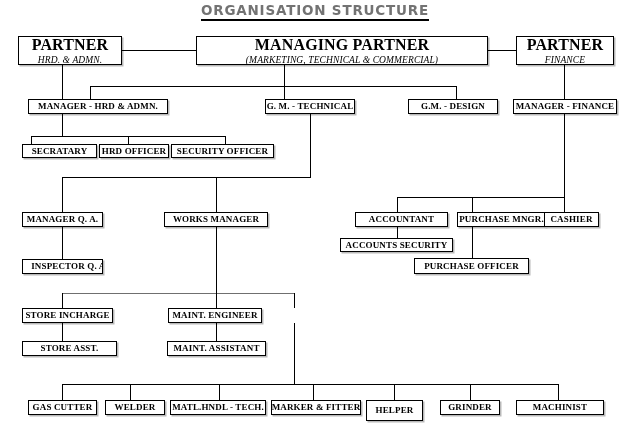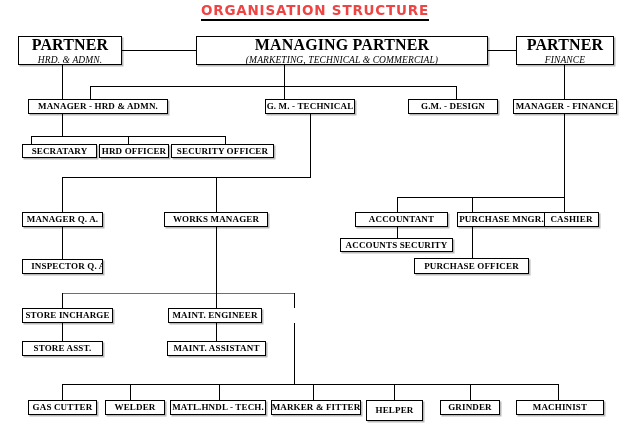--- a/index.html
+++ b/index.html
@@ -20,21 +20,21 @@
   #chart-title {
     position: absolute;
     left: 0;
     top: 2px;
     width: 630px;
     text-align: center;
     font-family: "DejaVu Sans", sans-serif;
     font-weight: bold;
     font-size: 13.5px;
     letter-spacing: 0.8px;
-    color: #ef4444;
+    color: #737373;
   }
   #chart-title span.t {
     border-bottom: 2px solid #000;
     padding-bottom: 1px;
   }
 
   
   .box {
     position: absolute;
     box-sizing: border-box;
@@ -198,21 +198,21 @@
   <div class="ln v" style="left:294px; top:293px; height:15px;"></div>
 
   <div class="box" style="left:22px; top:308px; width:91px; height:15px;">
     <div class="l1 tight">STORE INCHARGE</div>
   </div>
   <div class="box" style="left:168px; top:308px; width:94px; height:15px;">
     <div class="l1 tight">MAINT. ENGINEER</div>
   </div>
 
   <div class="ln v" style="left:62px; top:323px; height:19px;"></div>
-  <div class="box" style="left:22px; top:341px; width:81px; height:15px;">
+  <div class="box" style="left:22px; top:341px; width:95px; height:15px;">
     <div class="l1 tight">STORE ASST.</div>
   </div>
 
   <div class="ln v" style="left:216px; top:323px; height:19px;"></div>
   <div class="box" style="left:167px; top:341px; width:99px; height:15px;">
     <div class="l1 tight">MAINT. ASSISTANT</div>
   </div>
 
   <div class="ln v" style="left:294px; top:323px; height:61px;"></div>
   <div class="ln h" style="left:62px; top:384px; width:496px;"></div>

